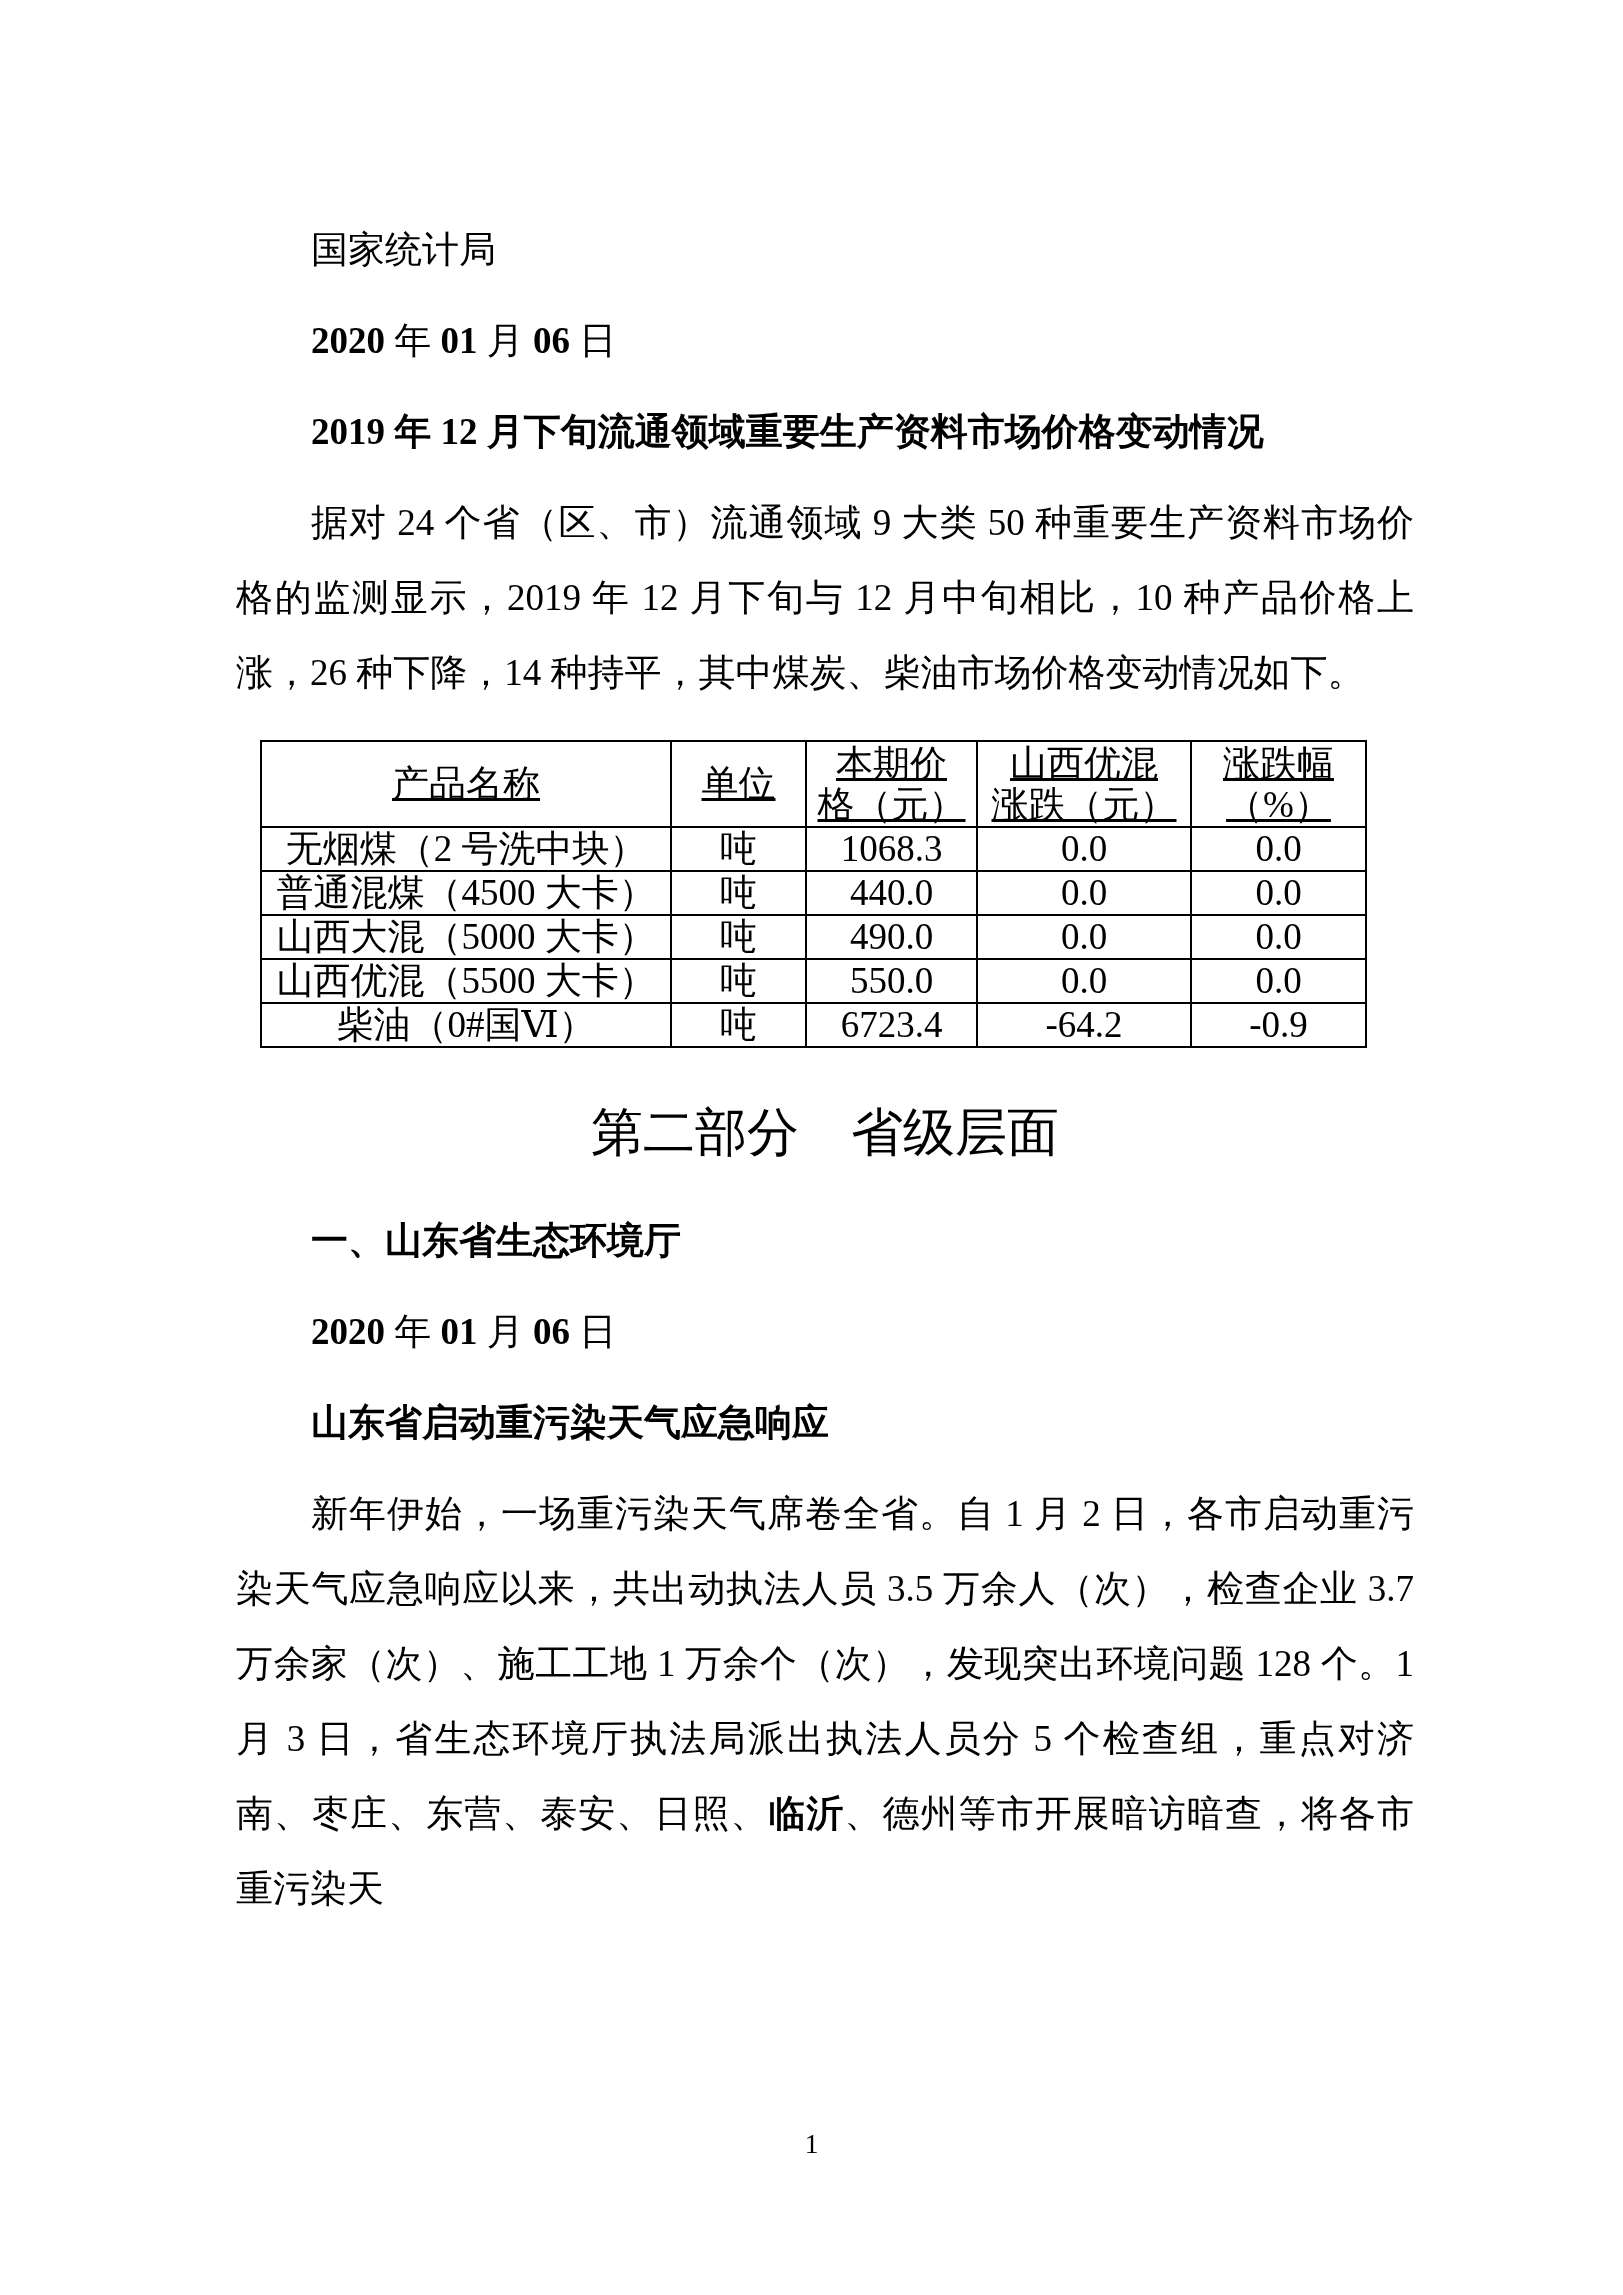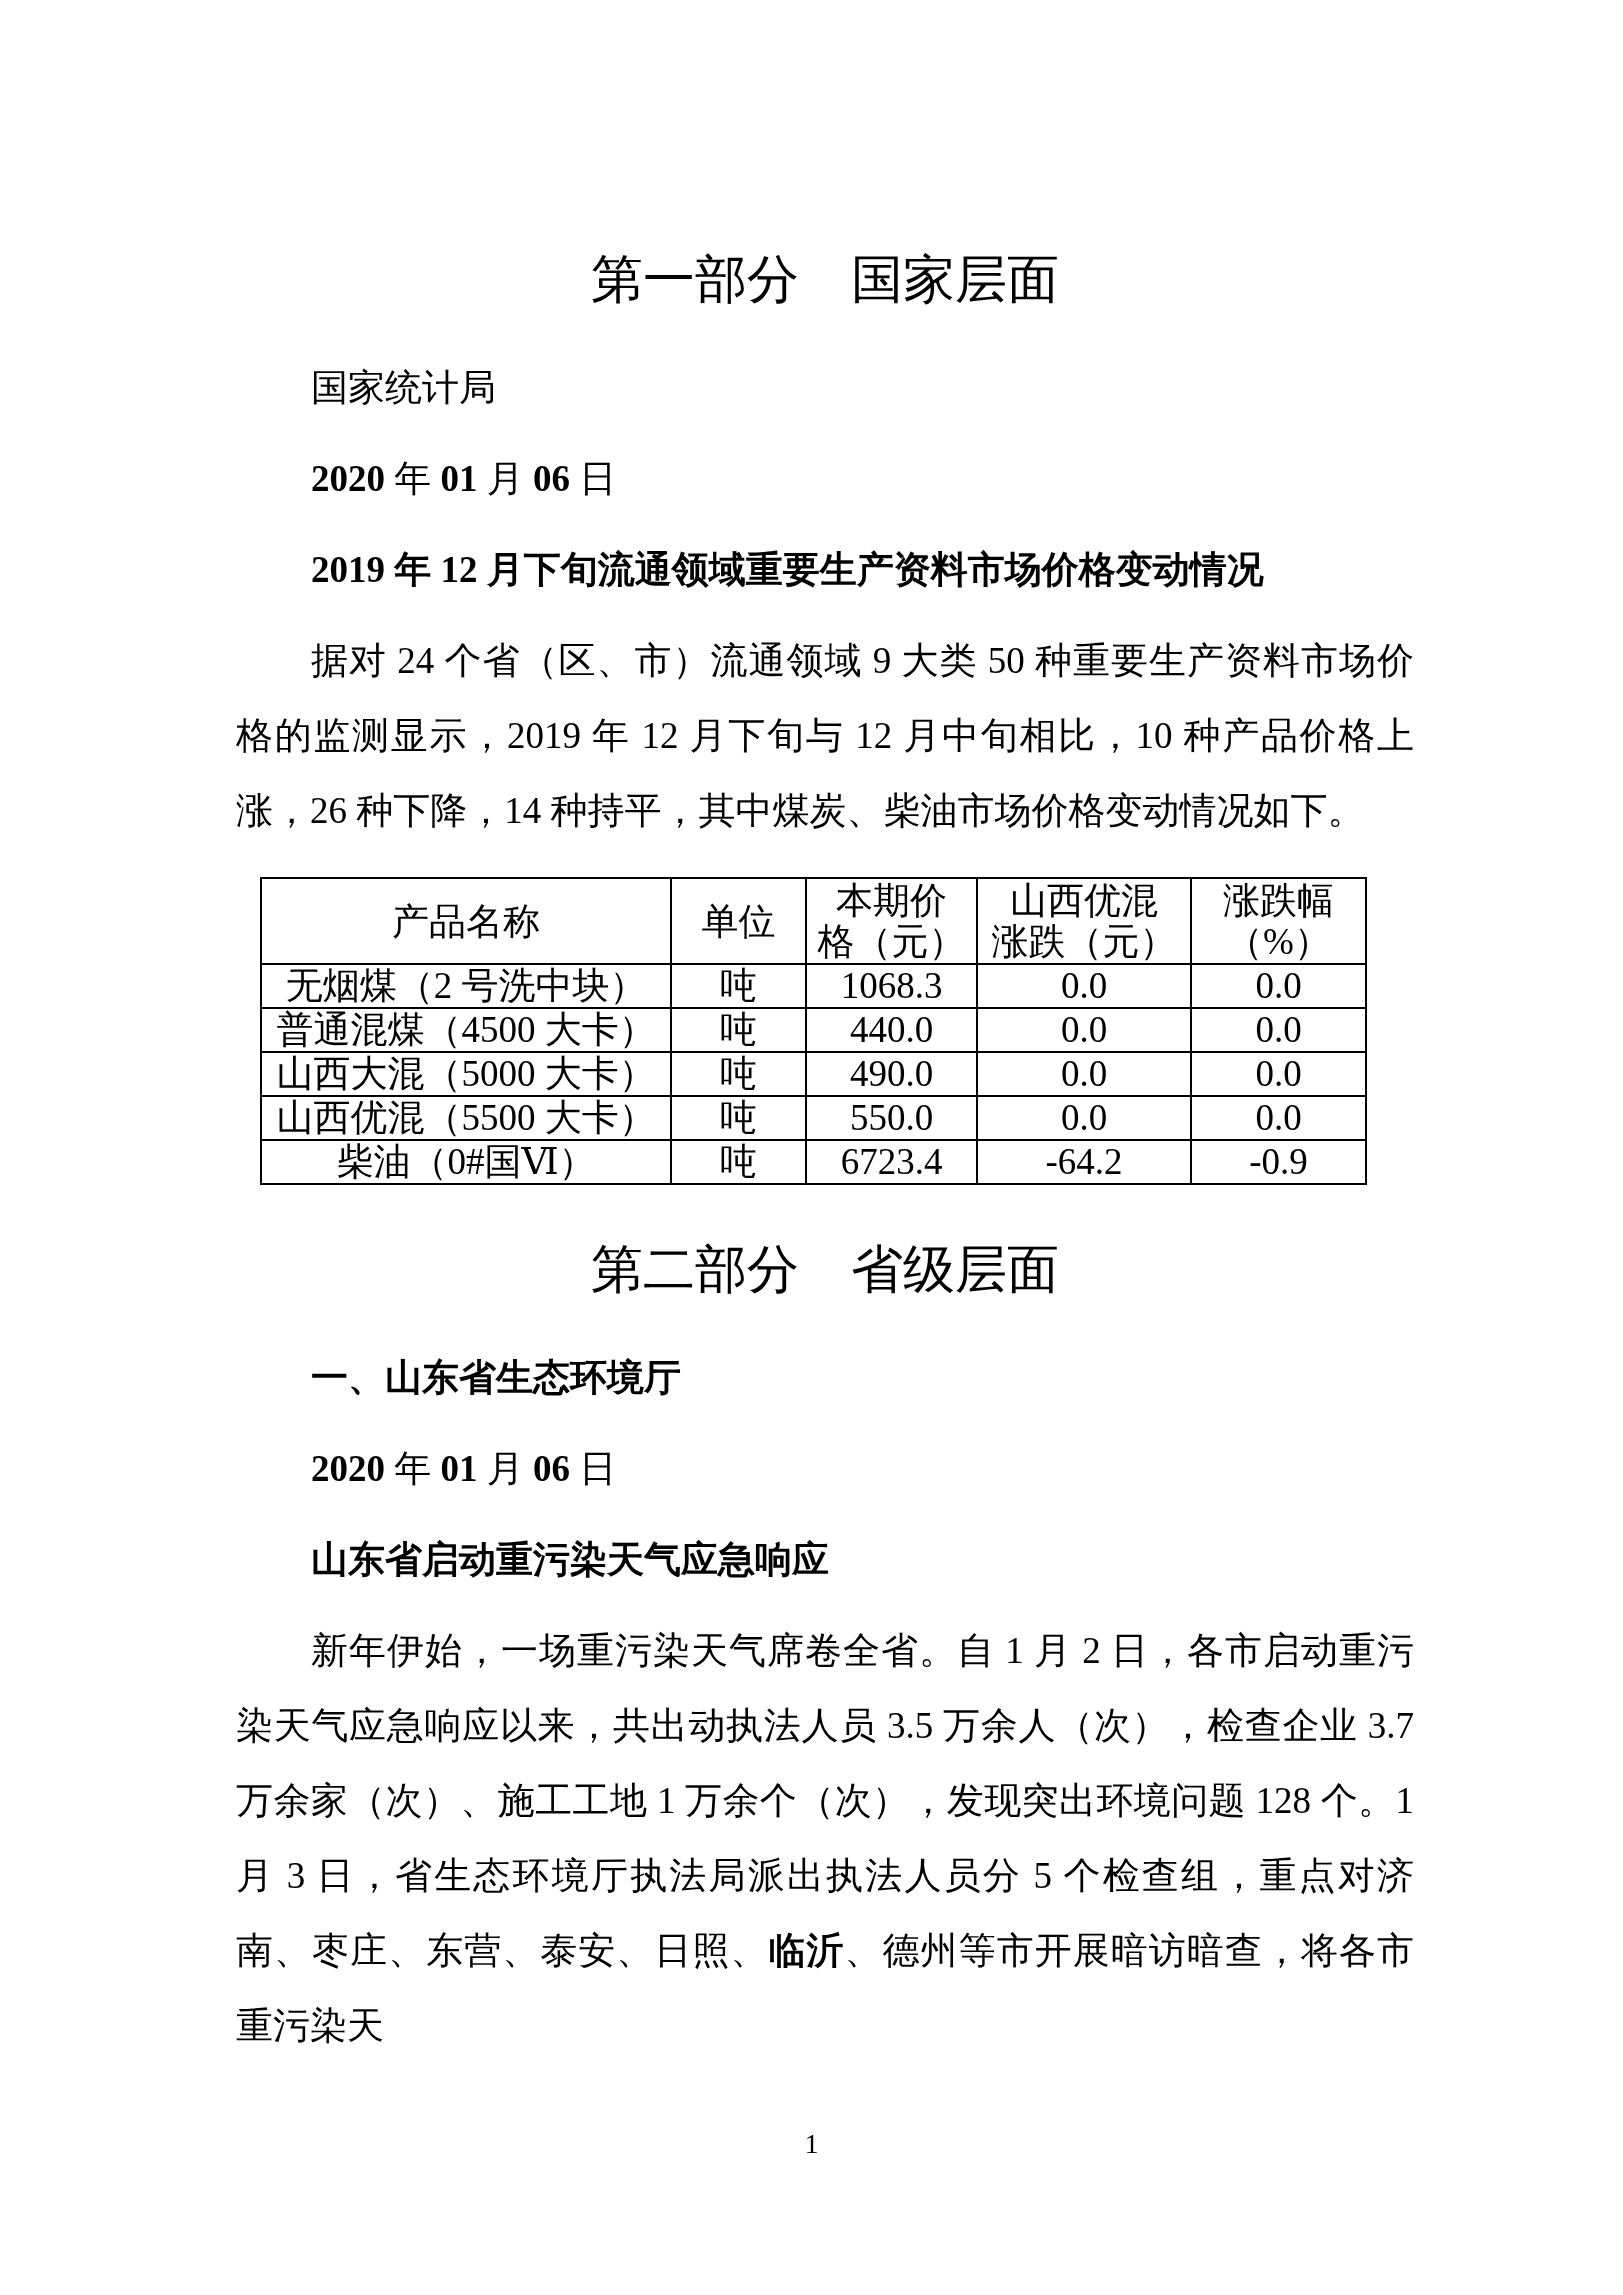--- a/index.html
+++ b/index.html
@@ -33,39 +33,39 @@
   }
   table.price-table th, table.price-table td {
     border: 2.6px solid #000000;
     text-align: center; vertical-align: middle;
     padding: 0; overflow: hidden;
   }
   table.price-table th {
     font-weight: normal;
     height: 84px; line-height: 41px;
     white-space: pre-line;
+    text-decoration: underline;
   }
   table.price-table td {
     height: 42px; line-height: 42px;
     white-space: nowrap;
   }
   .page-number {
     position: absolute;
     left: 0; right: 0; top: 2124px;
     text-align: center;
     font-size: 27.5px; line-height: 39px;
   }
 </style>
 </head>
 <body>
 
 <div class="content">
 
   <section>
-    <h1 class="doc-title">第一部分　国家层面</h1>
     <p class="line">国家统计局</p>
     <p class="line"><span class="b">2020 </span><span>年 </span><span class="b">01 </span><span>月 </span><span class="b">06 </span><span>日</span></p>
     <p class="line bold-line">2019 年 12 月下旬流通领域重要生产资料市场价格变动情况</p>
     <p class="line">据对 24 个省（区、市）流通领域 9 大类 50 种重要生产资料市场价格的监测显示，2019 年 12 月下旬与 12 月中旬相比，10 种产品价格上涨，26 种下降，14 种持平，其中煤炭、柴油市场价格变动情况如下。</p>
 
     <div class="table-wrap">
       <table class="price-table">
         <colgroup>
           <col style="width:410px">
           <col style="width:135px">

